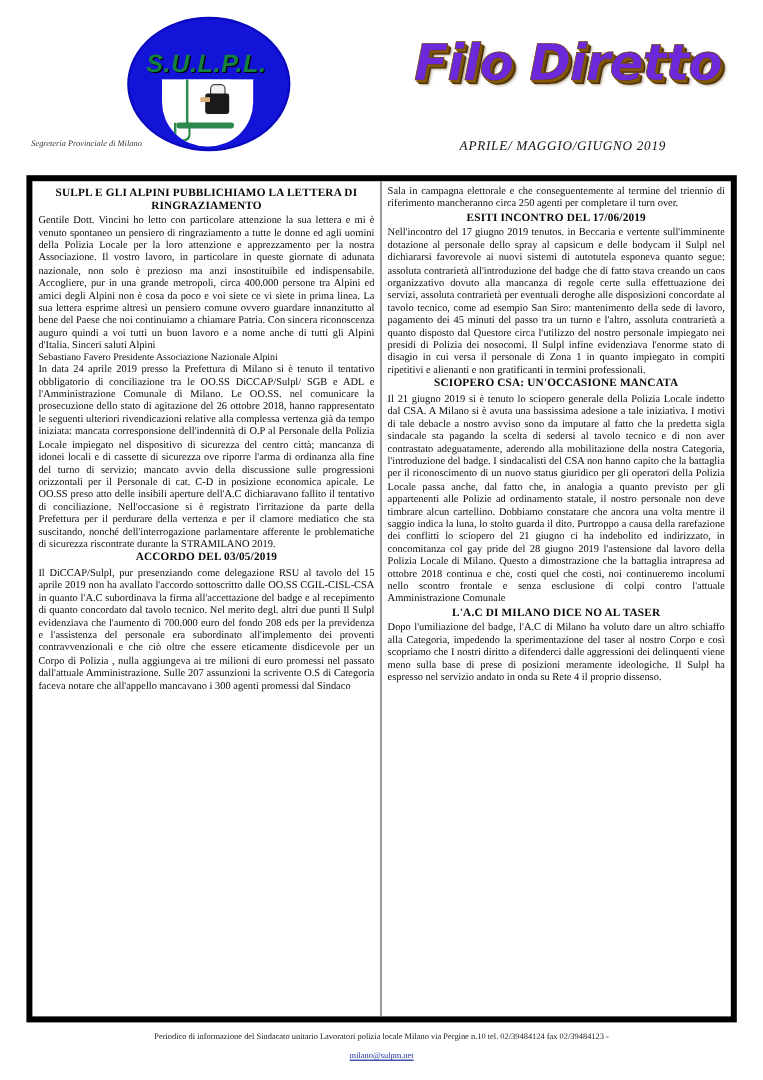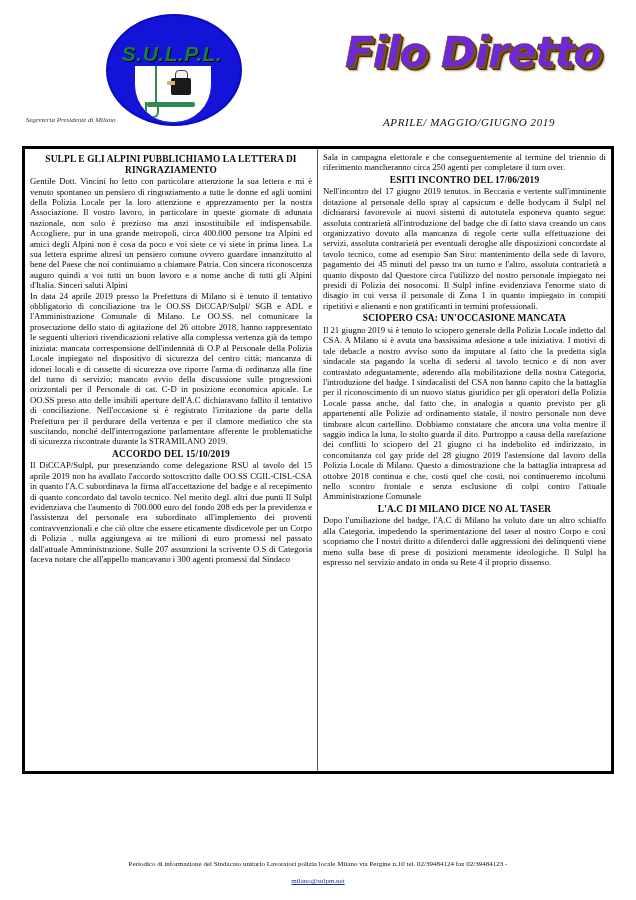--- a/index.html
+++ b/index.html
@@ -73,22 +73,22 @@
   }
   .issue-date{
     position:absolute;left:383px;top:116px;
     font-family:"Liberation Serif","DejaVu Serif",serif;
     font-style:italic;font-size:11px;color:#111;
     letter-spacing:0.6px;white-space:nowrap;
   }
 
   
   .frame{
-    position:absolute;left:22px;top:146px;width:592px;height:628px;
-    border:3px solid #000000;
+    position:absolute;left:22px;top:146px;width:592px;height:706px;
+    border:5px solid #000000;
     box-sizing:border-box;
     display:flex;
   }
   .col{
     width:50%;box-sizing:border-box;
     padding:3px 5px 2px 5px;
     overflow:hidden;
   }
   .col.left{border-right:1px solid #555;}
   h2.art-title{
@@ -143,38 +143,40 @@
         <div class="shield-bar-v"></div>
         <div class="shield-bar-h"></div>
         <div class="shield-hook"></div>
         <div class="shield-fig-head"></div>
         <div class="shield-fig-body"></div>
         <div class="shield-fig-arm"></div>
       </div>
       <div class="logo-text">S.U.L.P.L.</div>
     </div>
 
-    <div class="caption">Segreteria Presidente di Milano</div>
+    <div class="caption">Segreteria Provinciale di Milano</div>
 
     <div class="wordmark">Filo Diretto</div>
 
     <div class="issue-date">APRILE/ MAGGIO/GIUGNO 2019</div>
   </div>
 
   <div class="frame">
 
     <div class="col left">
 
       <h2 class="art-title">SULPL E GLI ALPINI PUBBLICHIAMO LA LETTERA DI RINGRAZIAMENTO</h2>
       <p class="body">Gentile Dott. Vincini
 ho letto con particolare attenzione la sua lettera e mi è venuto spontaneo un pensiero di ringraziamento a tutte le donne ed agli uomini della Polizia Locale per la loro attenzione e apprezzamento per la nostra Associazione. Il vostro lavoro, in particolare in queste giornate di adunata nazionale, non solo è prezioso ma anzi insostituibile ed indispensabile. Accogliere, pur in una grande metropoli, circa 400.000 persone tra Alpini ed amici degli Alpini non è cosa da poco e voi siete ce vi siete in prima linea. La sua lettera esprime altresì un pensiero comune ovvero guardare innanzitutto al bene del Paese che noi continuiamo a chiamare Patria. Con sincera riconoscenza auguro quindi a voi tutti un buon lavoro e a nome anche di tutti gli Alpini d'Italia. Sinceri saluti Alpini</p>
+      <p class="sig">Sebastiano Favero
+Presidente Associazione Nazionale Alpini</p>
 
       <p class="body">In data 24 aprile 2019 presso la Prefettura di Milano si è tenuto il tentativo obbligatorio di conciliazione tra le OO.SS DiCCAP/Sulpl/ SGB e ADL e l'Amministrazione Comunale di Milano. Le OO.SS. nel comunicare la prosecuzione dello stato di agitazione del 26 ottobre 2018, hanno rappresentato le seguenti ulteriori rivendicazioni relative alla complessa vertenza già da tempo iniziata: mancata corresponsione dell'indennità di O.P al Personale della Polizia Locale impiegato nel dispositivo di sicurezza del centro città; mancanza di idonei locali e di cassette di sicurezza ove riporre l'arma di ordinanza alla fine del turno di servizio; mancato avvio della discussione sulle progressioni orizzontali per il Personale di cat. C-D in posizione economica apicale. Le OO.SS preso atto delle insibili aperture dell'A.C dichiaravano fallito il tentativo di conciliazione. Nell'occasione si è registrato l'irritazione da parte della Prefettura per il perdurare della vertenza e per il clamore mediatico che sta suscitando, nonché dell'interrogazione parlamentare afferente le problematiche di sicurezza riscontrate durante la STRAMILANO 2019.</p>
 
-      <h2 class="art-title">ACCORDO DEL 15/10/2019</h2>
+      <h2 class="art-title">ACCORDO DEL 03/05/2019</h2>
       <p class="body">Il DiCCAP/Sulpl, pur presenziando come delegazione RSU al tavolo del 15 aprile 2019 non ha avallato l'accordo sottoscritto dalle OO.SS CGIL-CISL-CSA in quanto l'A.C subordinava la firma all'accettazione del badge e al recepimento di quanto concordato dal tavolo tecnico. Nel merito degl. altri due punti Il Sulpl evidenziava che l'aumento di 700.000 euro del fondo 208 eds per la previdenza e l'assistenza del personale era subordinato all'implemento dei proventi contravvenzionali e che ciò oltre che essere eticamente disdicevole per un Corpo di Polizia , nulla aggiungeva ai tre milioni di euro promessi nel passato dall'attuale Amministrazione. Sulle 207 assunzioni la scrivente O.S di Categoria faceva notare che all'appello mancavano i 300 agenti promessi dal Sindaco</p>
 
     </div>
 
     <div class="col right">
 
       <p class="body">Sala in campagna elettorale e che conseguentemente al termine del triennio di riferimento mancheranno circa 250 agenti per completare il turn over.</p>
 
       <h2 class="art-title">ESITI INCONTRO DEL 17/06/2019</h2>
       <p class="body">Nell'incontro del 17 giugno 2019 tenutos. in Beccaria e vertente sull'imminente dotazione al personale dello spray al capsicum e delle bodycam il Sulpl nel dichiararsi favorevole ai nuovi sistemi di autotutela esponeva quanto segue: assoluta contrarietà all'introduzione del badge che di fatto stava creando un caos organizzativo dovuto alla mancanza di regole certe sulla effettuazione dei servizi, assoluta contrarietà per eventuali deroghe alle disposizioni concordate al tavolo tecnico, come ad esempio San Siro: mantenimento della sede di lavoro, pagamento dei 45 minuti del passo tra un turno e l'altro, assoluta contrarietà a quanto disposto dal Questore circa l'utilizzo del nostro personale impiegato nei presidi di Polizia dei nosocomi. Il Sulpl infine evidenziava l'enorme stato di disagio in cui versa il personale di Zona 1 in quanto impiegato in compiti ripetitivi e alienanti e non gratificanti in termini professionali.</p>

